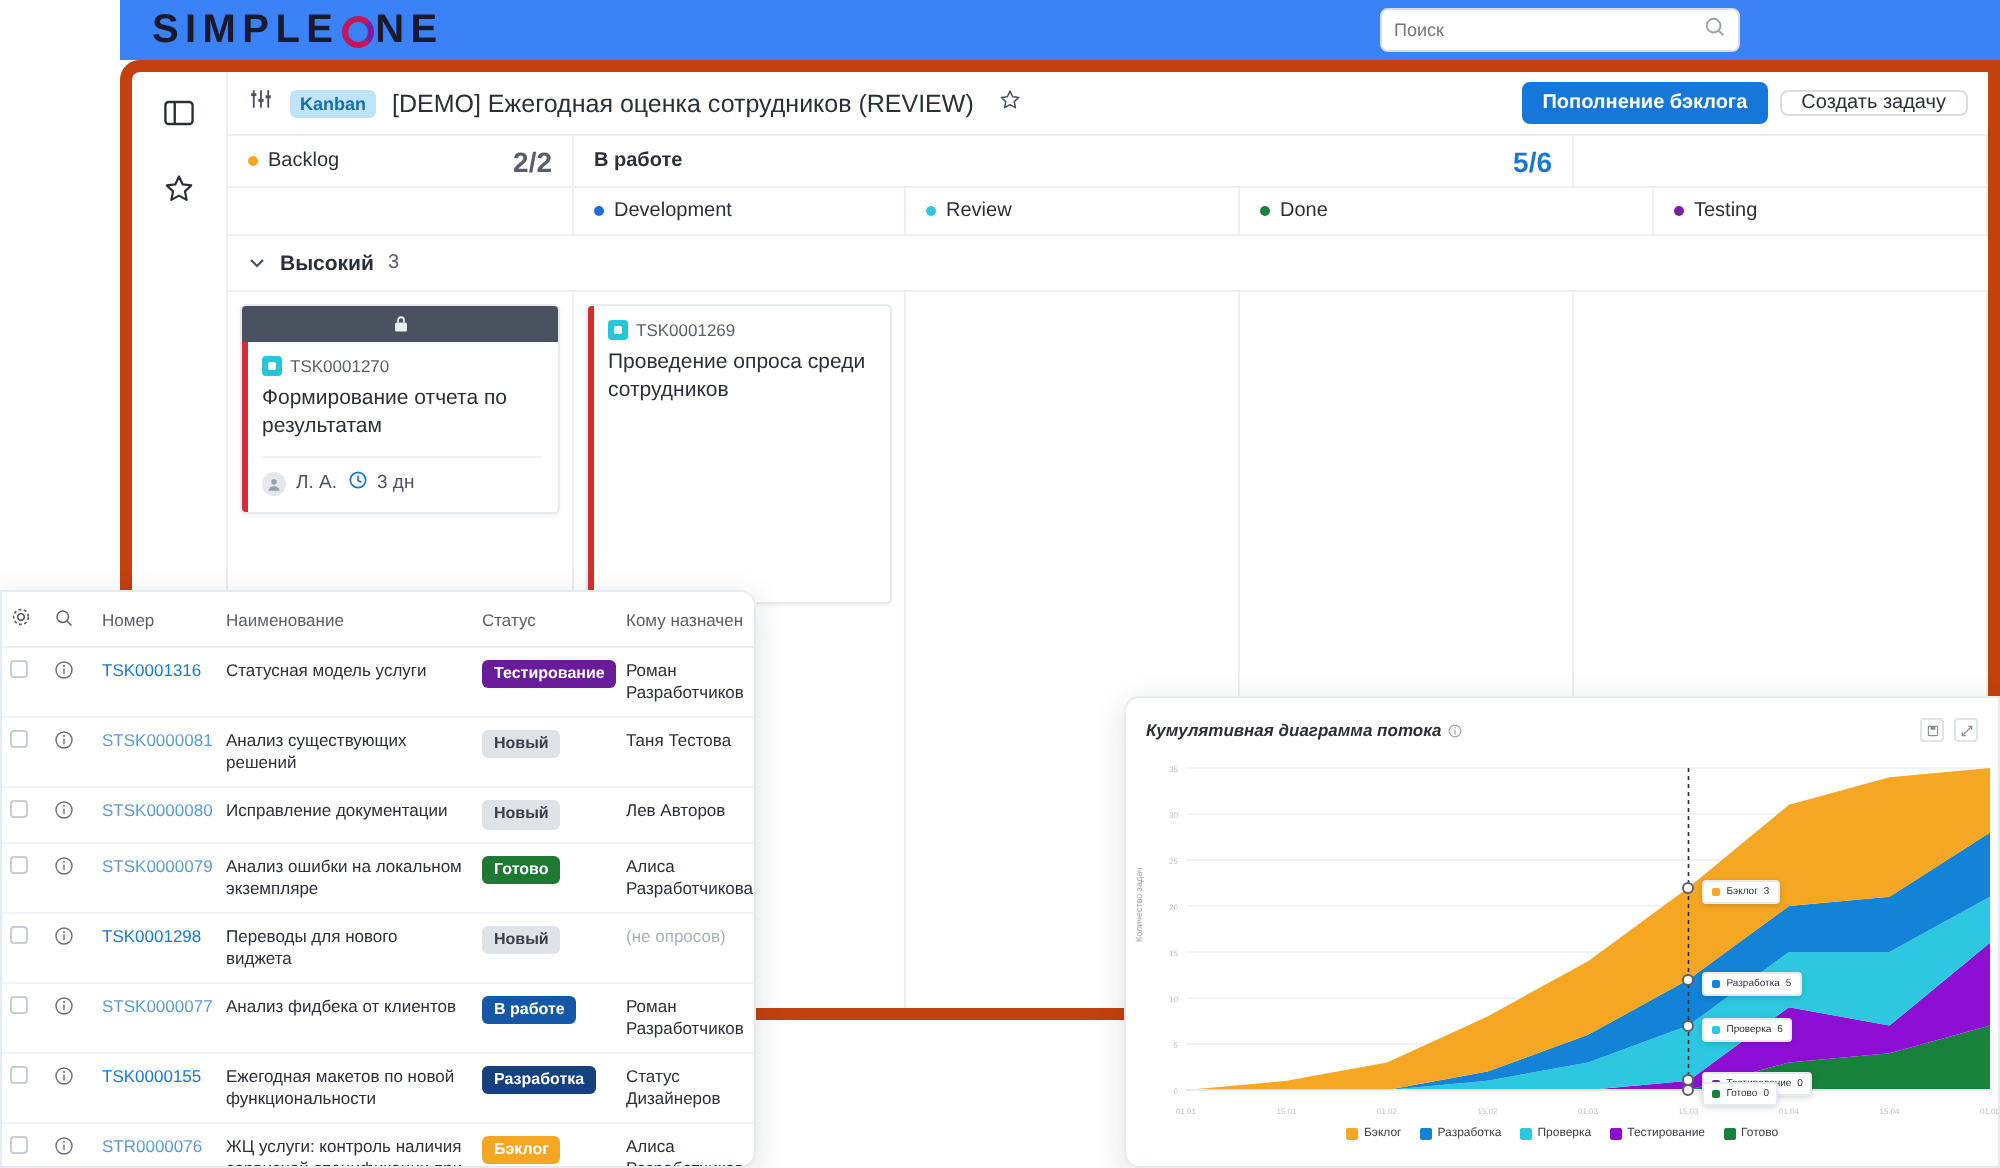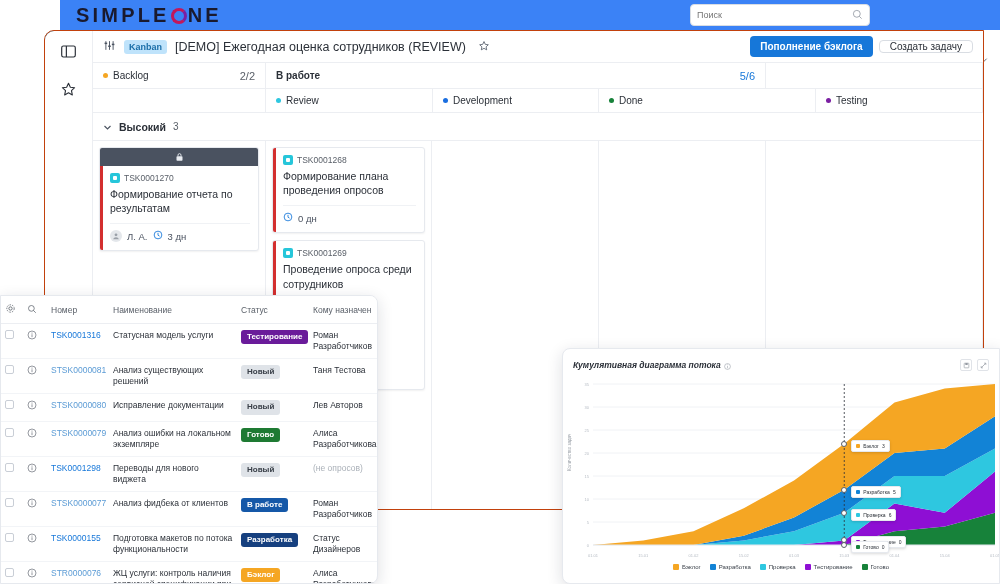--- a/index.html
+++ b/index.html
@@ -34,22 +34,22 @@
   .userbox { position:absolute; right:12px; top:4px; display:flex; align-items:center; gap:6px;margin-top:45px; }
   .avatar-img {
     width:20px; height:20px; border-radius:50%;
     background:radial-gradient(circle at 40% 35%, #f0c9a0 0 38%, #6b4a2f 39% 62%, #3e7abf 63% 100%);
     border:1px solid #cfd4da;
   }
   .uname { font-size:9.5px; color:#2b3038; }
 
   
   .appwin {
-    position:absolute; left:44px; top:30px; width:940px; height:480px;
-    background:#0c4a6e; border:1px solid #c2410c; border-radius:10px 0 0 0;
+    position:absolute; left:60px; top:30px; width:940px; height:480px;
+    background:#0c4a6e; border:6px solid #c2410c; border-radius:10px 0 0 0;
     overflow:hidden;
   }
   .leftrail {
     position:absolute; left:0; top:0; width:48px; height:480px;
     border-right:1px solid #eceef2; background:#fff;
     display:flex; flex-direction:column; align-items:center; padding-top:10px; gap:18px;
   }
   .rail-icon { width:20px; height:20px; display:flex; align-items:center; justify-content:center; cursor:pointer; }
 
   .boardhead {
@@ -83,21 +83,21 @@
   .grouprow .gcount { font-size:10px; color:#5a6069; }
 
   .ch-top { position:absolute; left:0; top:0; height:26px; width:100%; display:flex; }
   .ch-sub { position:absolute; left:0; top:26px; height:24px; width:100%; display:flex; }
   .ch-cell {
     border-right:1px solid #eceef2; border-bottom:1px solid #eceef2;
     display:flex; align-items:center; padding:0 10px; background:#fff;gap:16px;
   }
   .ch-label { font-size:10px; color:#2b3038; display:flex; align-items:center; gap:5px; }
   .dot { width:5px; height:5px; border-radius:50%; display:inline-block; }
-  .wip { margin-left:auto; font-size:11px; color:#1677d9; }
+  .wip { margin-left:auto; font-size:14px; color:#1677d9;font-weight:bold; }
 
   
   .lanes { position:absolute; left:48px; top:110px; right:0; bottom:0; display:flex; }
   .lane { border-right:1px solid #eceef2; height:100%; padding:6px; background:#fff; }
 
   .card {
     background:#fff; border:1px solid #e6e9ee; border-radius:3px;
     margin-bottom:7px; position:relative; overflow:hidden;
     box-shadow:0 1px 2px rgba(0,0,0,.06);
   }
@@ -255,30 +255,30 @@
           <span class="wip" style="color:#5a6069">2/2</span>
         </div>
         <div class="ch-cell" style="width:500px">
           <span class="ch-label" style="font-weight:700">В работе</span>
           <span class="wip">5/6</span>
         </div>
         <div class="ch-cell" style="flex:1"></div>
       </div>
       <div class="ch-sub">
         <div class="ch-cell" style="width:173px;border-right:1px solid #eceef2"></div>
+        <div class="ch-cell" style="width:166px">
+          <span class="ch-label">
+              <span class="dot" style="background:#1a6ee0"></span>
+              <span>Development</span>
+            </span>
+        </div>
         <div class="ch-cell" style="width:167px">
           <span class="ch-label">
               <span class="dot" style="background:#2ec7e0"></span>
               <span>Review</span>
-            </span>
-        </div>
-        <div class="ch-cell" style="width:166px">
-          <span class="ch-label">
-              <span class="dot" style="background:#1a6ee0"></span>
-              <span>Development</span>
             </span>
         </div>
         <div class="ch-cell" style="flex:1">
           <span class="ch-label">
               <span class="dot" style="background:#17823a"></span>
               <span>Done</span>
             </span>
         </div>
         <div class="ch-cell" style="width:167px">
           <span class="ch-label">
@@ -332,41 +332,20 @@
                     <path d="M7 4v3.3l2.2 1.3" fill="none" stroke="#1677d9" stroke-width="1.2"></path>
                   </svg>
               </span>
               <span>3 дн</span>
             </div>
           </div>
         </div>
       </div>
 
       <div class="lane" style="width:166px">
-        <div class="card">
-          <div class="accent" style="background:#d32f2f"></div>
-          <div class="card-body">
-            <div class="cid">
-              <span class="tag">
-                  <i></i>
-                </span>
-              <span>TSK0001268</span>
-            </div>
-            <div class="ctitle">Формирование плана проведения опросов</div>
-            <div class="cmeta">
-              <span>
-                <svg width="10" height="10" viewBox="0 0 14 14">
-                    <circle cx="7" cy="7" r="5.4" fill="none" stroke="#1677d9" stroke-width="1.2"></circle>
-                    <path d="M7 4v3.3l2.2 1.3" fill="none" stroke="#1677d9" stroke-width="1.2"></path>
-                  </svg>
-              </span>
-              <span>0 дн</span>
-            </div>
-          </div>
-        </div>
 
         <div class="card" style="height:150px">
           <div class="accent" style="background:#d32f2f"></div>
           <div class="card-body">
             <div class="cid">
               <span class="tag">
                   <i></i>
                 </span>
               <span>TSK0001269</span>
             </div>
@@ -520,21 +499,21 @@
             <td><span>Роман Разработчиков</span></td>
           </tr>
           <tr>
             <td><span class="cb"></span></td>
             <td><span class="infoi"><svg width="10" height="10" viewBox="0 0 14 14">
                   <circle cx="7" cy="7" r="5.6" fill="none" stroke="#6a7079" stroke-width="1"></circle>
                   <line x1="7" y1="6" x2="7" y2="10" stroke="#6a7079" stroke-width="1"></line>
                   <circle cx="7" cy="4.2" r=".7" fill="#6a7079"></circle>
                 </svg></span></td>
             <td><span class="num-link">TSK0000155</span></td>
-            <td><span>Подготовка макетов по потока функциональности</span></td>
+            <td><span>Ежегодная макетов по новой функциональности</span></td>
             <td><span class="badge" style="background: rgb(22, 64, 127); color: rgb(255, 255, 255);">Разработка</span></td>
             <td><span>Статус Дизайнеров</span></td>
           </tr>
           <tr>
             <td><span class="cb"></span></td>
             <td><span class="infoi"><svg width="10" height="10" viewBox="0 0 14 14">
                   <circle cx="7" cy="7" r="5.6" fill="none" stroke="#6a7079" stroke-width="1"></circle>
                   <line x1="7" y1="6" x2="7" y2="10" stroke="#6a7079" stroke-width="1"></line>
                   <circle cx="7" cy="4.2" r=".7" fill="#6a7079"></circle>
                 </svg></span></td>

